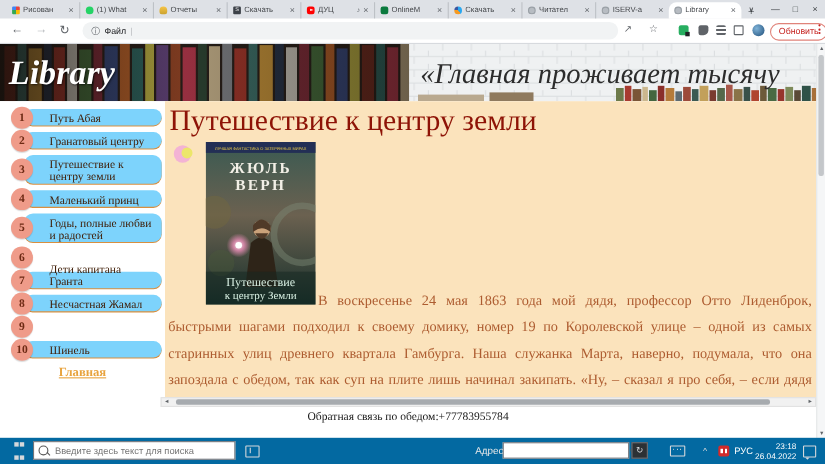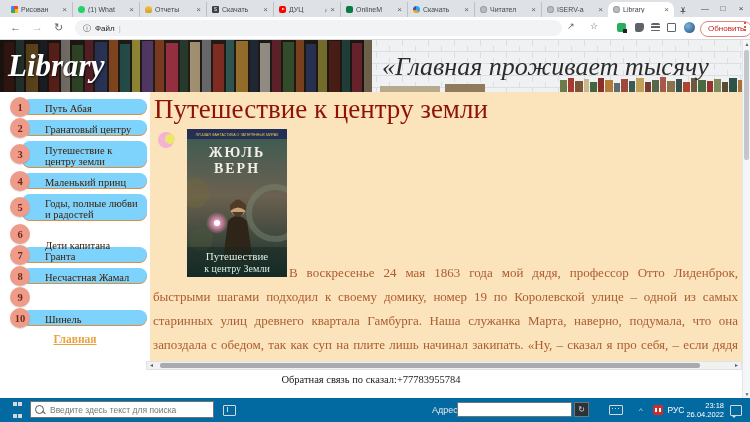--- a/index.html
+++ b/index.html
@@ -371,21 +371,21 @@
         <text x="50" y="131" font-size="11" fill="#d8efe2" text-anchor="middle" font-family="Liberation Serif, serif">Путешествие</text>
         <text x="50" y="143" font-size="10" fill="#d8efe2" text-anchor="middle" font-family="Liberation Serif, serif">к центру Земли</text>
       </svg><span>В воскресенье 24 мая 1863 года мой дядя, профессор Отто Лиденброк, быстрыми шагами подходил к своему домику, номер 19 по Королевской улице – одной из самых старинных улиц древнего квартала Гамбурга. Наша служанка Марта, наверно, подумала, что она запоздала с обедом, так как суп на плите лишь начинал закипать. «Ну, – сказал я про себя, – если дядя голоден, то он, как человек нетерпеливый, устроит настоящий скандал</span></p>
   </div>
 
   <div class="hscroll">
     <span class="harrow" style="left:2px">◄</span>
     <span class="hthumb"></span>
     <span class="harrow" style="right:2px">►</span>
   </div>
-  <div class="site-footer">Обратная связь по сказал:+77783955784</div>
+  <div class="site-footer">Обратная связь по обедом:+77783955784</div>
   <div class="vscroll">
     <span class="varrow" style="top:1px">▲</span>
     <span class="vthumb"></span>
     <span class="varrow" style="bottom:1px">▼</span>
   </div>
 
   <div class="taskbar">
     <div class="tb winlogo">
         <i></i>
         <i></i>

